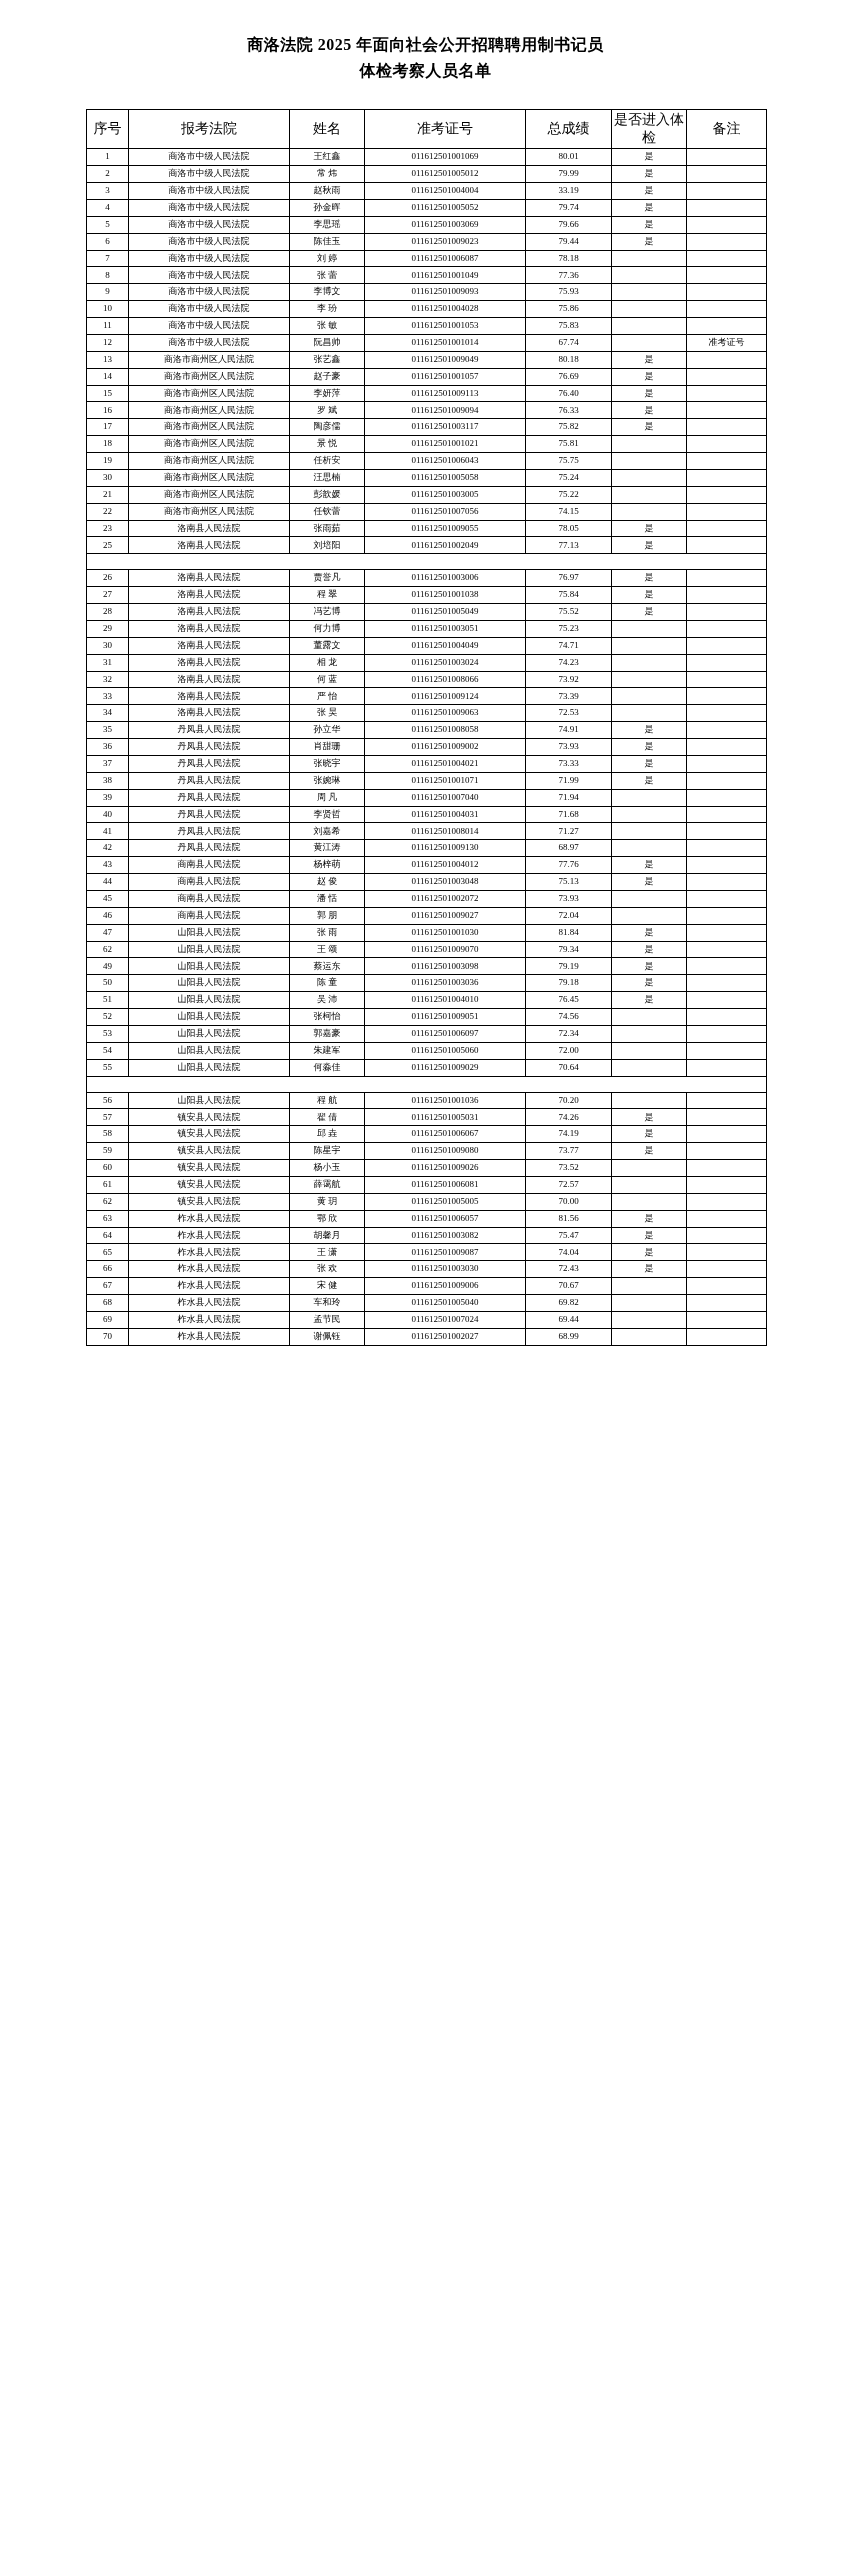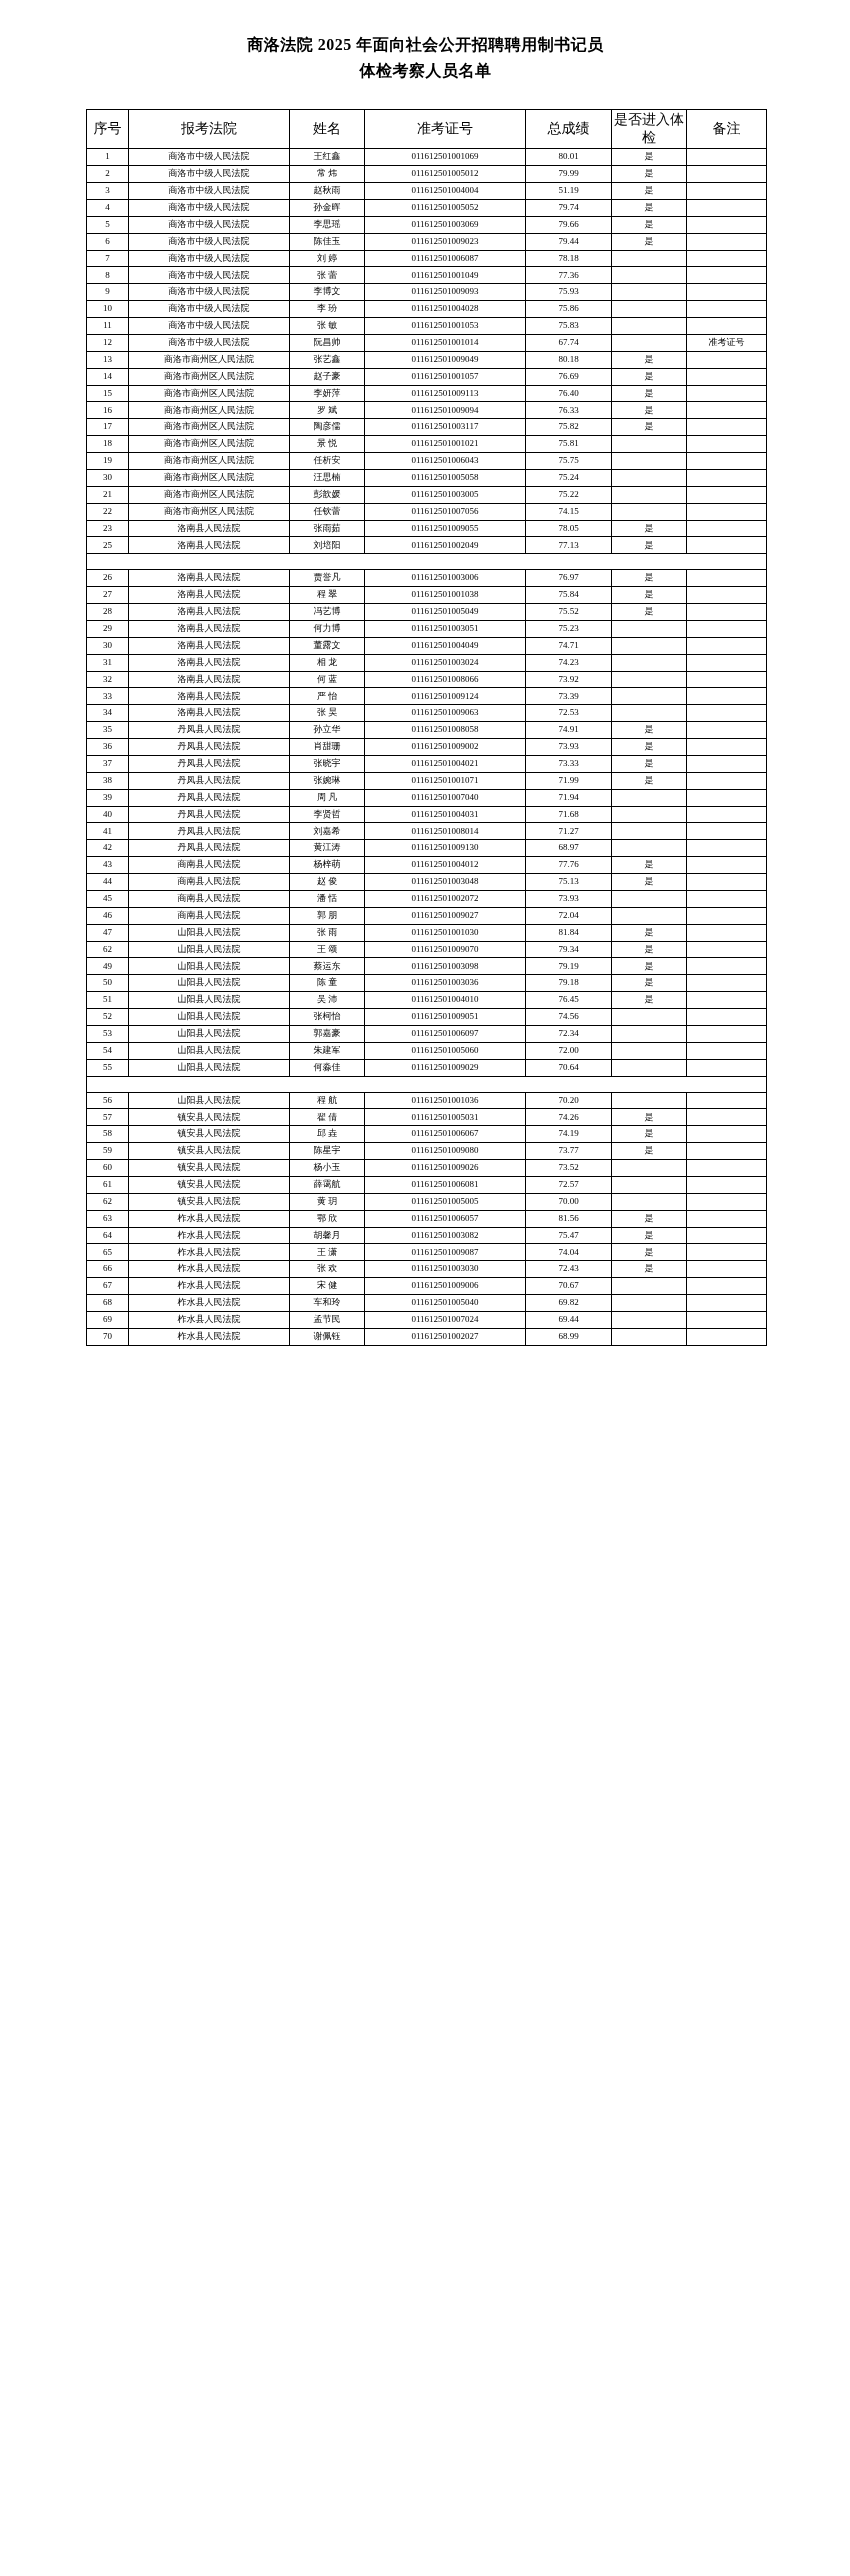--- a/index.html
+++ b/index.html
@@ -127,21 +127,21 @@
           <td>011612501005012</td>
           <td>79.99</td>
           <td>是</td>
           <td class="remark-cell"></td>
         </tr>
         <tr>
           <td>3</td>
           <td>商洛市中级人民法院</td>
           <td class="name-cell">赵秋雨</td>
           <td>011612501004004</td>
-          <td>51.19</td>
+          <td>33.19</td>
           <td>是</td>
           <td class="remark-cell"></td>
         </tr>
         <tr>
           <td>4</td>
           <td>商洛市中级人民法院</td>
           <td class="name-cell">孙金晖</td>
           <td>011612501005052</td>
           <td>79.74</td>
           <td>是</td>

